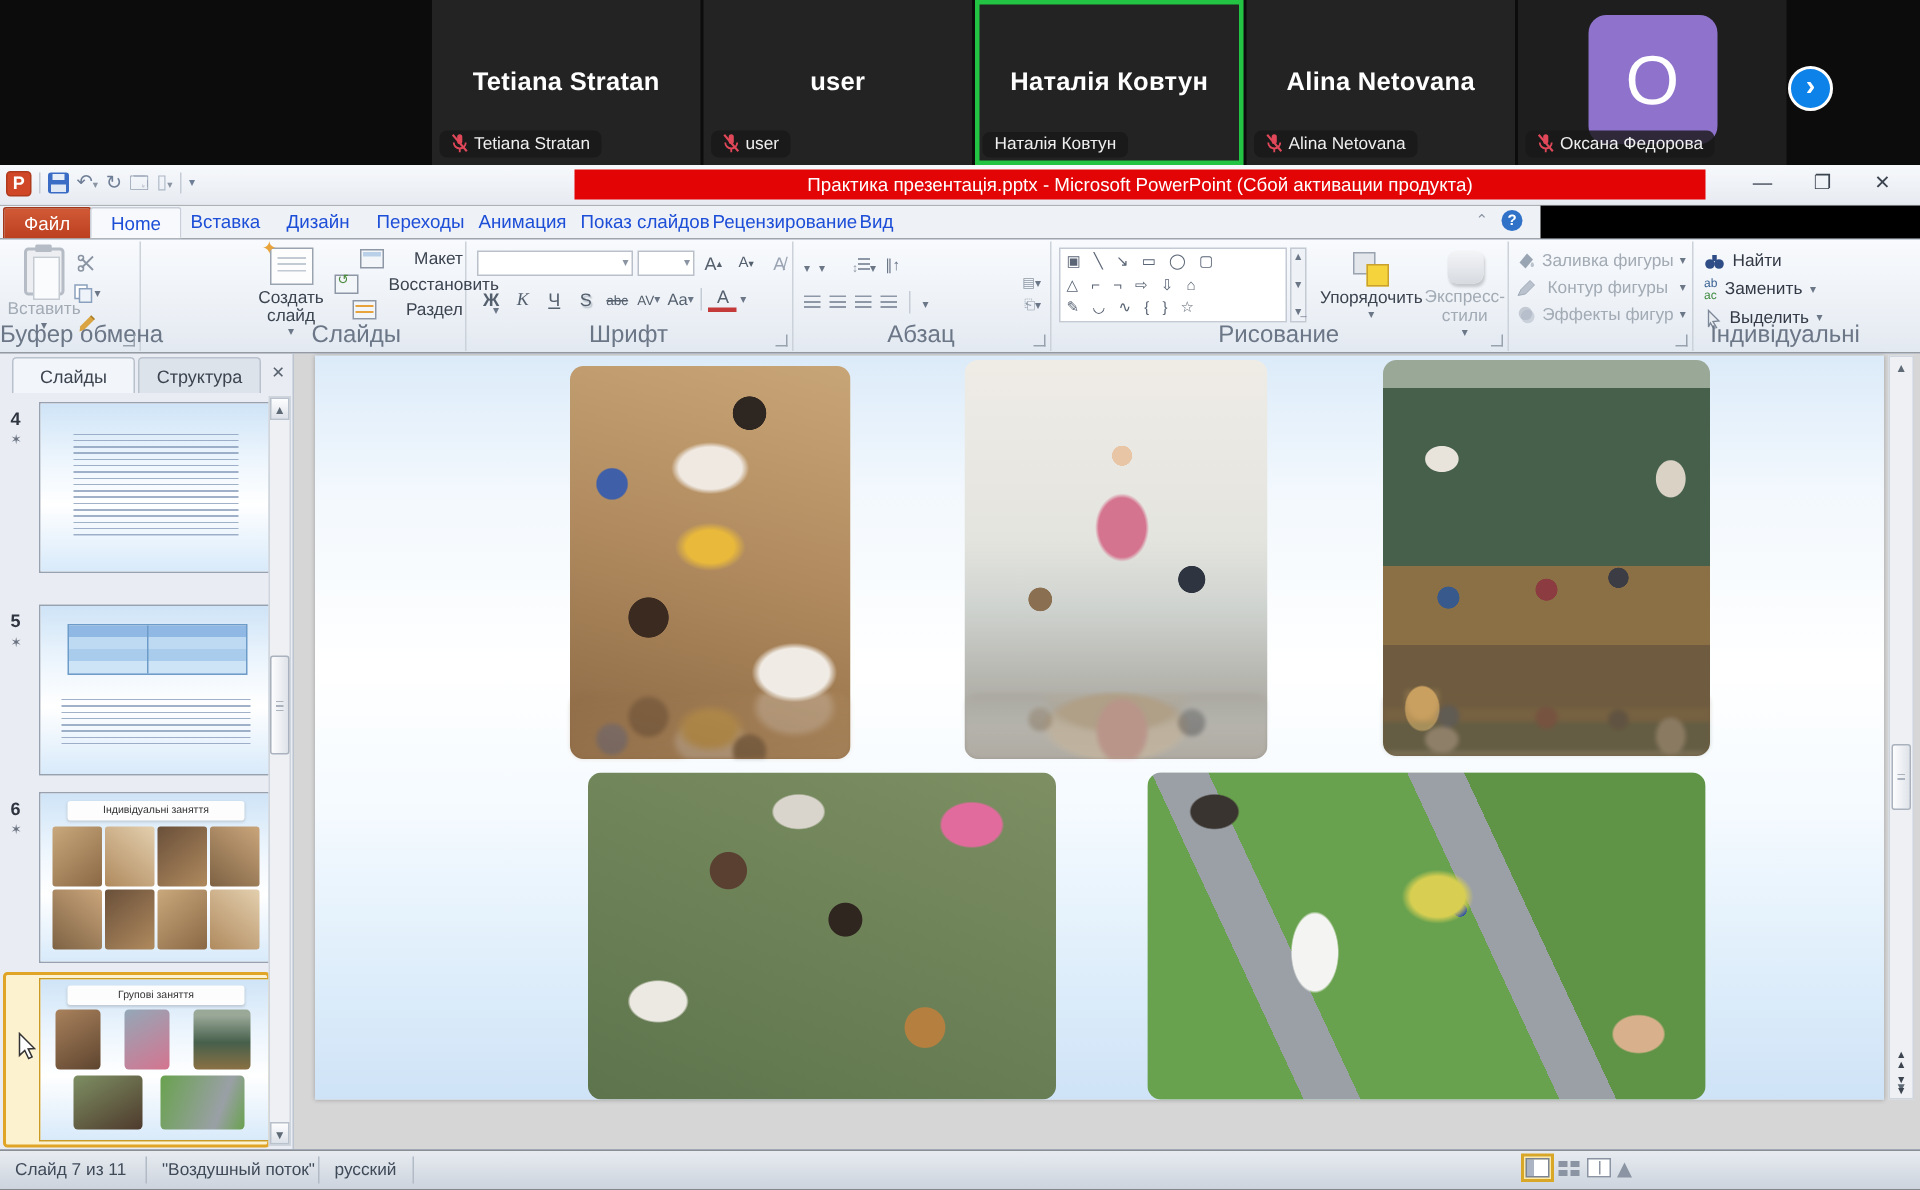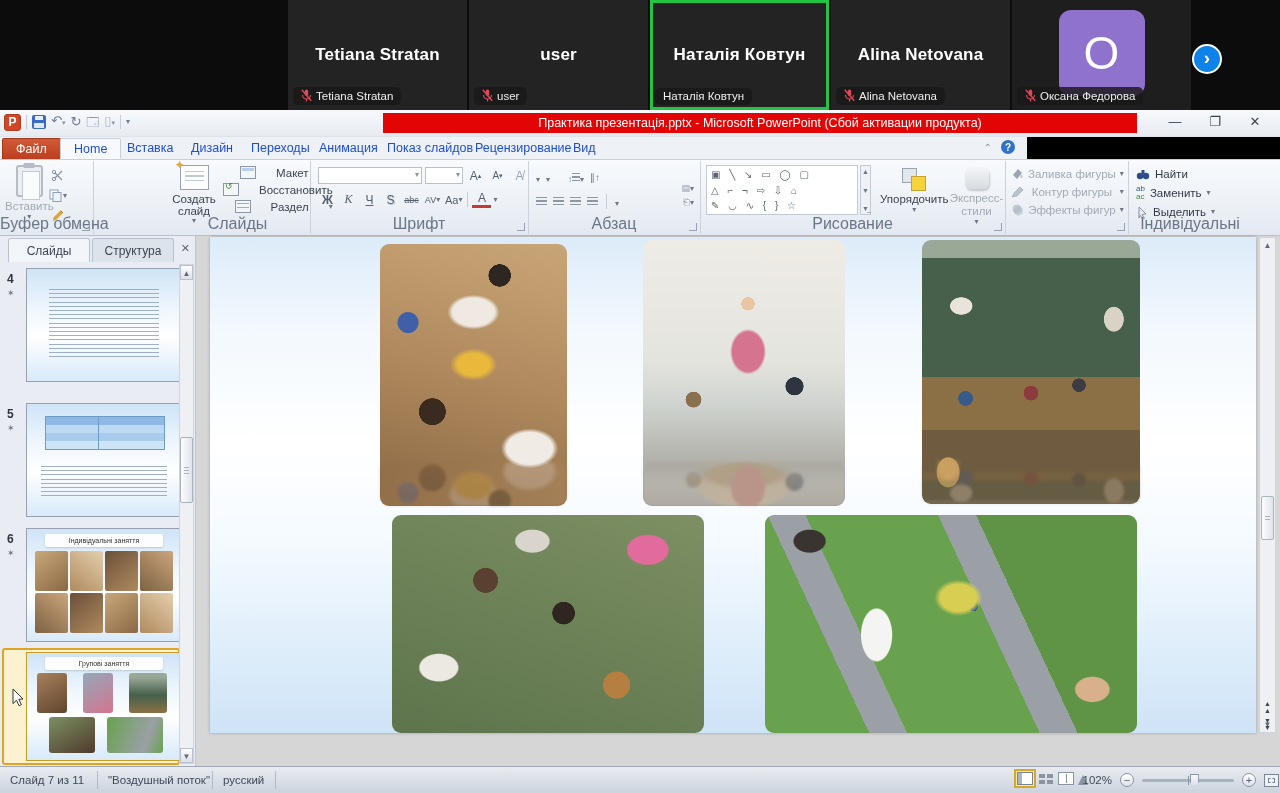--- a/index.html
+++ b/index.html
@@ -609,23 +609,13 @@
   <span class="ssep" style="left:275px;"></span>
 
   <div id="views">
     <span class="viselect" style="padding:1px;display:inline-flex;">
         <span class="vicon vi-normal"></span>
       </span>
     <span class="vicon vi-sorter"></span>
     <span class="vicon vi-read"></span>
     <span class="vi-show"></span>
   </div>
-  <div id="zoomctl">
-    <span class="pct">102%</span>
-    <span class="zbtn">−</span>
-    <span id="ztrack">
-      <span id="ztick"></span>
-      <span id="zthumbx"></span>
-    </span>
-    <span class="zbtn">+</span>
-    <span class="fit"></span>
-  </div>
 </div>
 
 </body></html>

